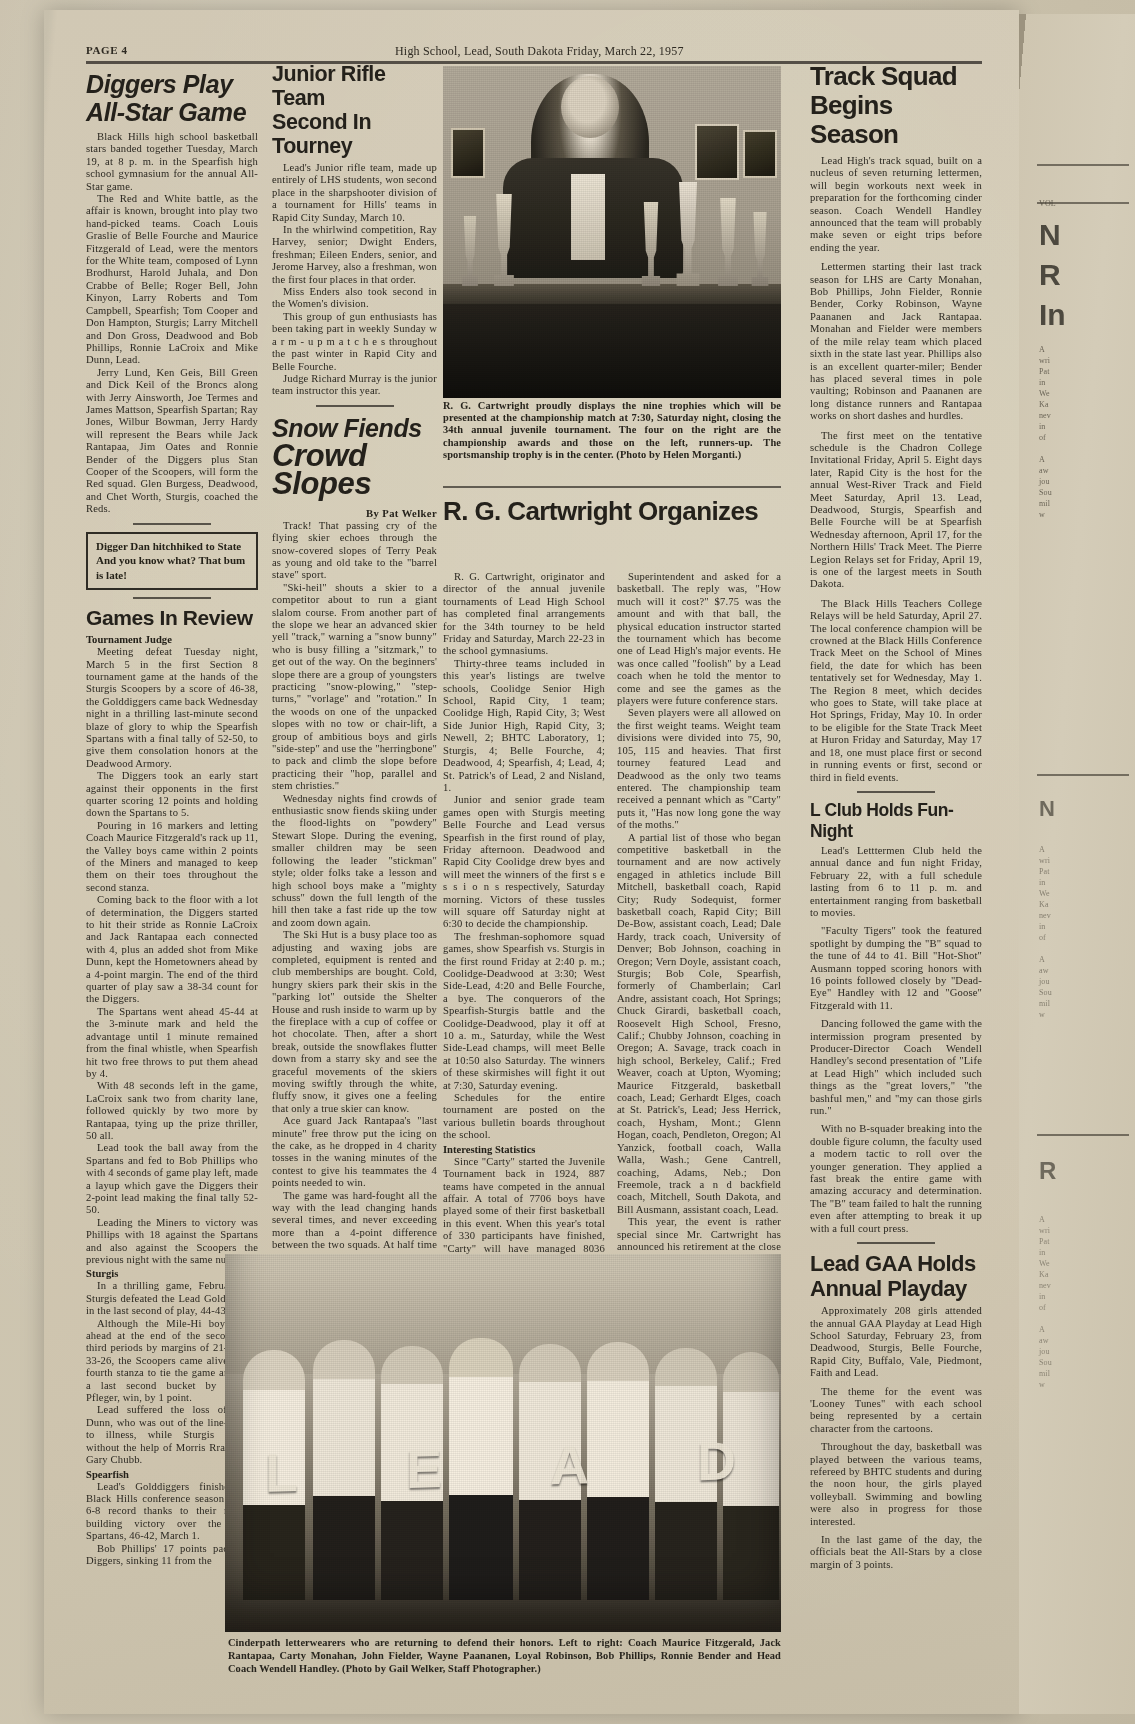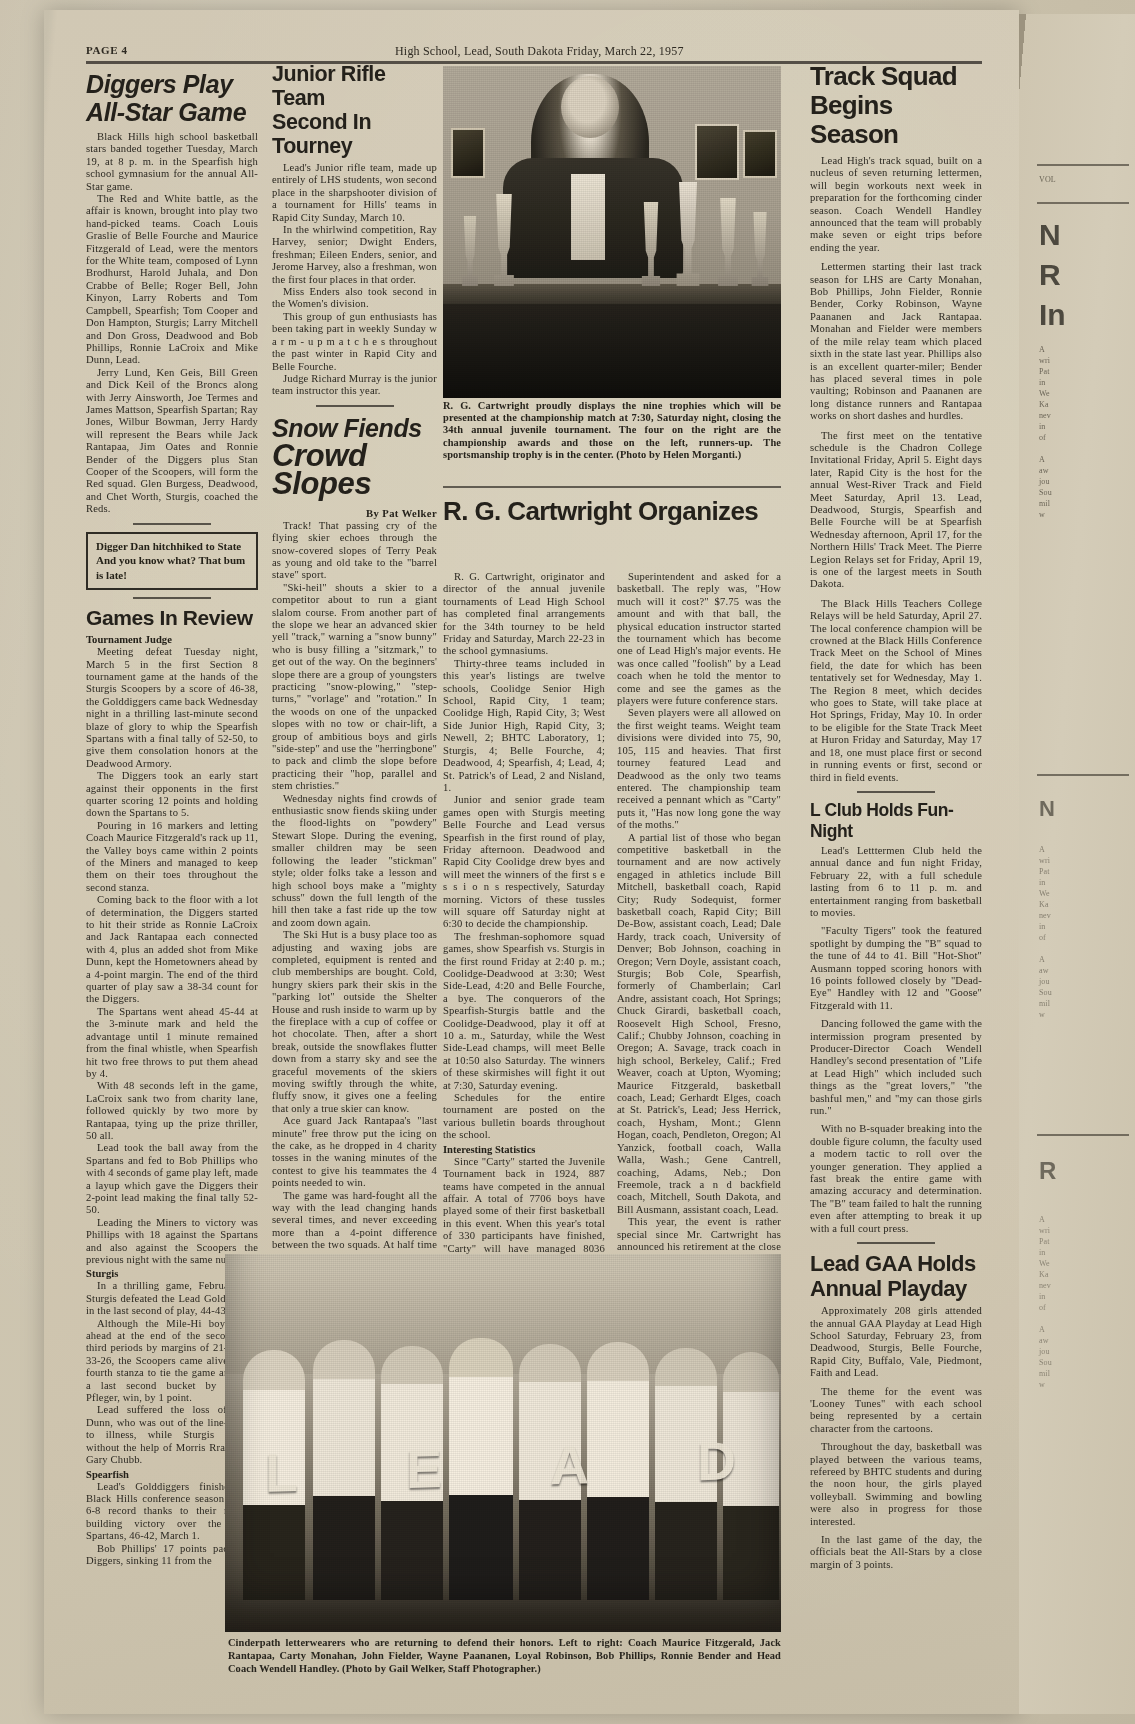--- a/index.html
+++ b/index.html
@@ -275,21 +275,21 @@
   <div style="position:absolute;inset:0;box-shadow:inset 0 -30px 40px rgba(0,0,0,.35);"></div>
   <div class="grain"></div>
 </div>
 
 <div class="col" style="left:228px;top:1636px;width:553px;">
   <div class="caption" style="line-height:13px;">Cinderpath letterwearers who are returning to defend their honors.  Left to right: Coach Maurice Fitzgerald, Jack Rantapaa, Carty Monahan, John Fielder, Wayne Paananen, Loyal Robinson, Bob Phillips, Ronnie Bender and Head Coach Wendell Handley.  (Photo by Gail Welker, Staff Photographer.)</div>
 </div>
 
 <div id="sliver">
   <div class="sv-rule" style="left:18px;top:150px;width:92px;height:2px;"></div>
-  <div class="sv-txt" style="left:20px;top:160px;">VOL</div>
+  <div class="sv-txt" style="left:20px;top:184px;">VOL</div>
   <div class="sv-rule" style="left:18px;top:188px;width:92px;height:2px;"></div>
   <div class="sv-head" style="left:20px;top:206px;">N</div>
   <div class="sv-head" style="left:20px;top:246px;">R</div>
   <div class="sv-head" style="left:20px;top:286px;">In</div>
   <div class="sv-txt" style="left:20px;top:330px;width:88px;">A
 wri
 Pat
 in
 We
 Ka

